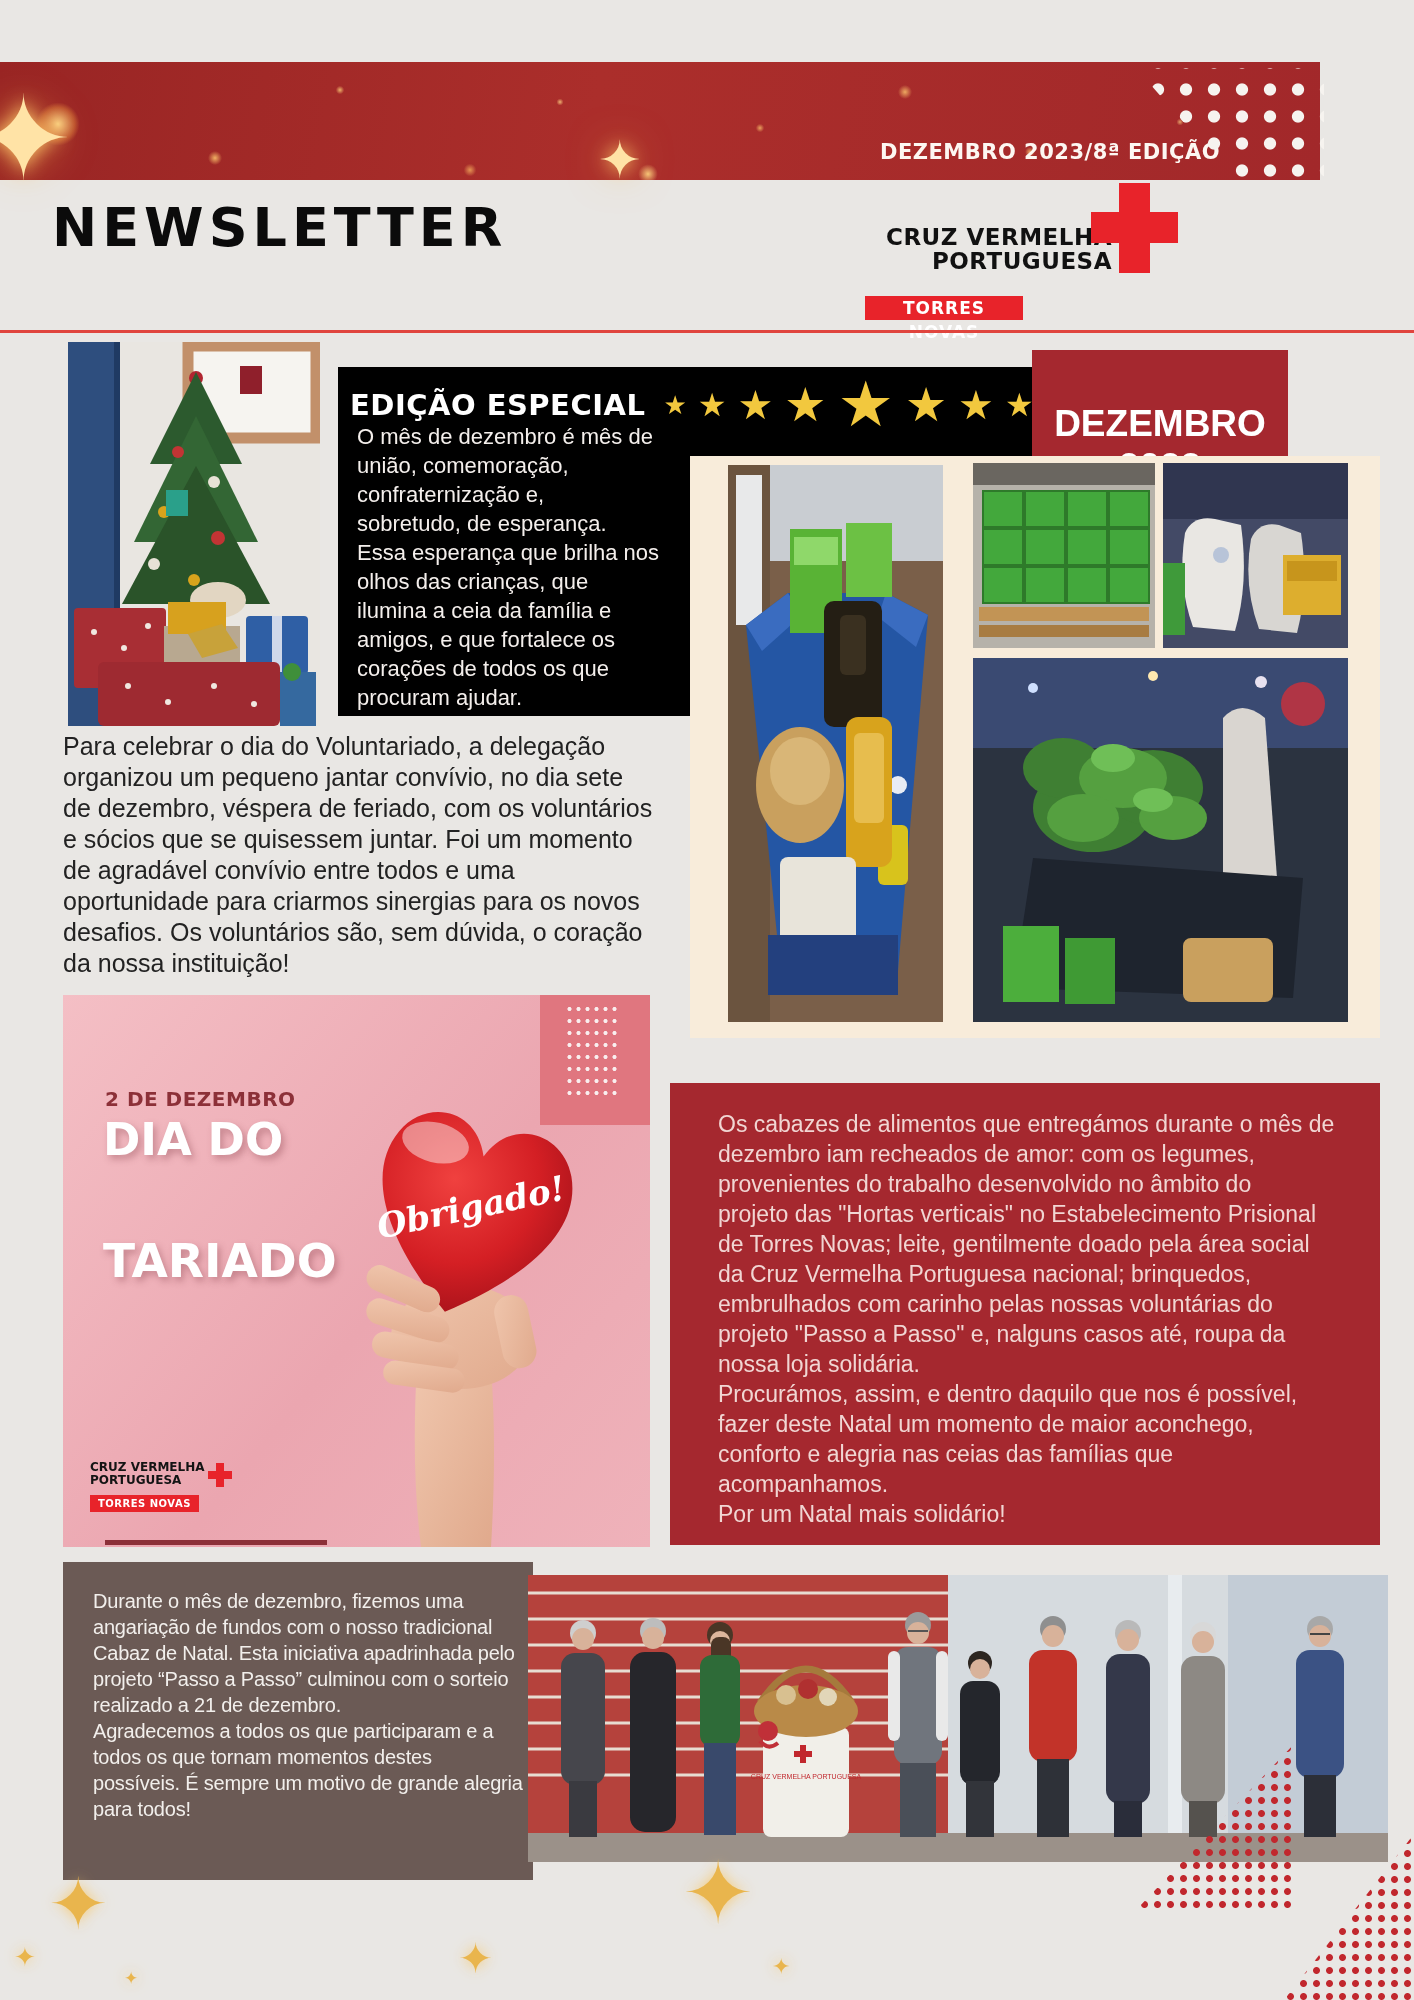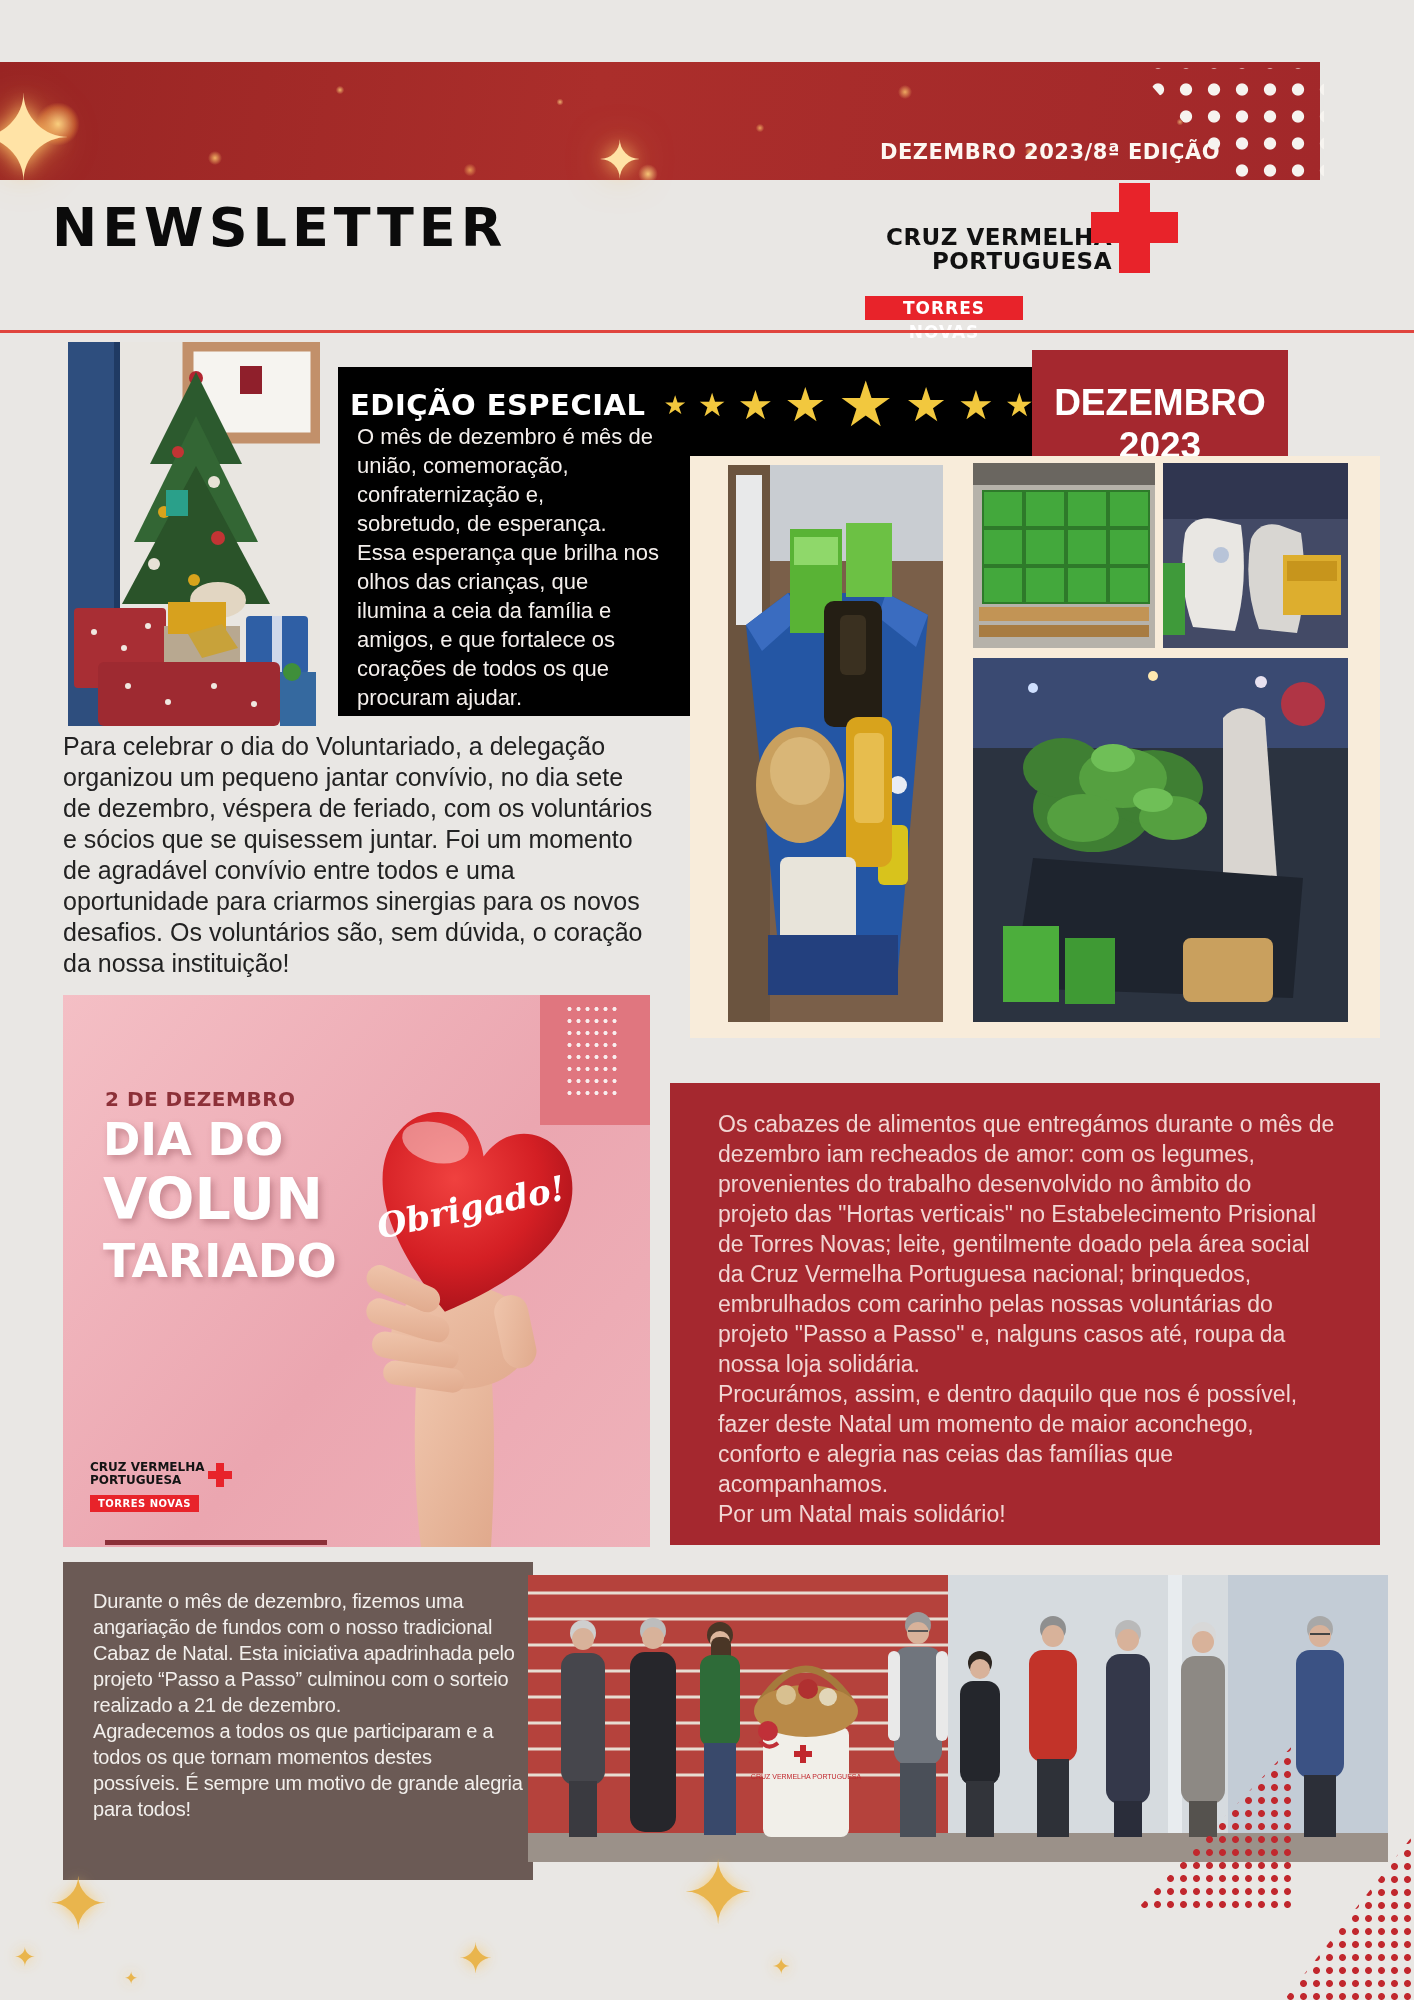--- a/index.html
+++ b/index.html
@@ -51,21 +51,21 @@
   .stars{display:flex;align-items:center;gap:11px;color:#f2c83e;}
   .stars span{line-height:1;}
   .st-a{font-size:26px;} .st-b{font-size:32px;} .st-c{font-size:40px;} .st-d{font-size:47px;} .st-e{font-size:63px;}
   .sp-body{position:absolute;left:12px;top:48px;width:320px;margin:7px;color:#f4efec;
     font-size:22px;line-height:29px;white-space:pre-line;}
 
   
   .datebox{position:absolute;left:1032px;top:350px;width:256px;height:150px;background:#a5282f;color:#fff;
     text-align:center;font-family:"Liberation Sans",sans-serif;font-weight:bold;}
   .datebox div{font-size:37px;line-height:43px;}
-  .datebox .d1{margin-top:31px;}
+  .datebox .d1{margin-top:52px;}
 
   
   .cream{position:absolute;left:690px;top:456px;width:690px;height:582px;background:#f8ecda;}
   .cream svg{position:absolute;display:block;}
 
   
   .vol-par{position:absolute;left:63px;top:731px;width:620px;margin:0;color:#222;
     font-size:25px;line-height:31px;white-space:pre-line;}
 
   .poster{position:absolute;left:63px;top:995px;width:587px;height:552px;overflow:hidden;
@@ -316,21 +316,20 @@
       </g>
 
       <rect x="52" y="214" width="78" height="26" rx="13" transform="rotate(24 52 214)" fill="url(#sk)"></rect>
       <rect x="50" y="248" width="86" height="26" rx="13" transform="rotate(18 50 248)" fill="url(#sk)"></rect>
       <rect x="54" y="282" width="88" height="26" rx="13" transform="rotate(12 54 282)" fill="url(#sk)"></rect>
       <rect x="64" y="312" width="82" height="24" rx="12" transform="rotate(8 64 312)" fill="url(#sk)"></rect>
       <rect x="170" y="252" width="34" height="74" rx="17" transform="rotate(-12 170 252)" fill="url(#sk)"></rect>
     </svg>
     <div class="p-date">2 DE DEZEMBRO</div>
     <div class="p-t1">DIA DO</div>
-    <div class="p-t2">VOLUN</div>
     <div class="p-t3">TARIADO</div>
     <div class="p-logo">
       <div class="t">CRUZ VERMELHA</div>
       <div class="t">PORTUGUESA</div>
       <span class="p-cross">
           <i class="v"></i>
           <i class="h"></i>
         </span>
       <span class="p-badge">TORRES NOVAS</span>
     </div>

